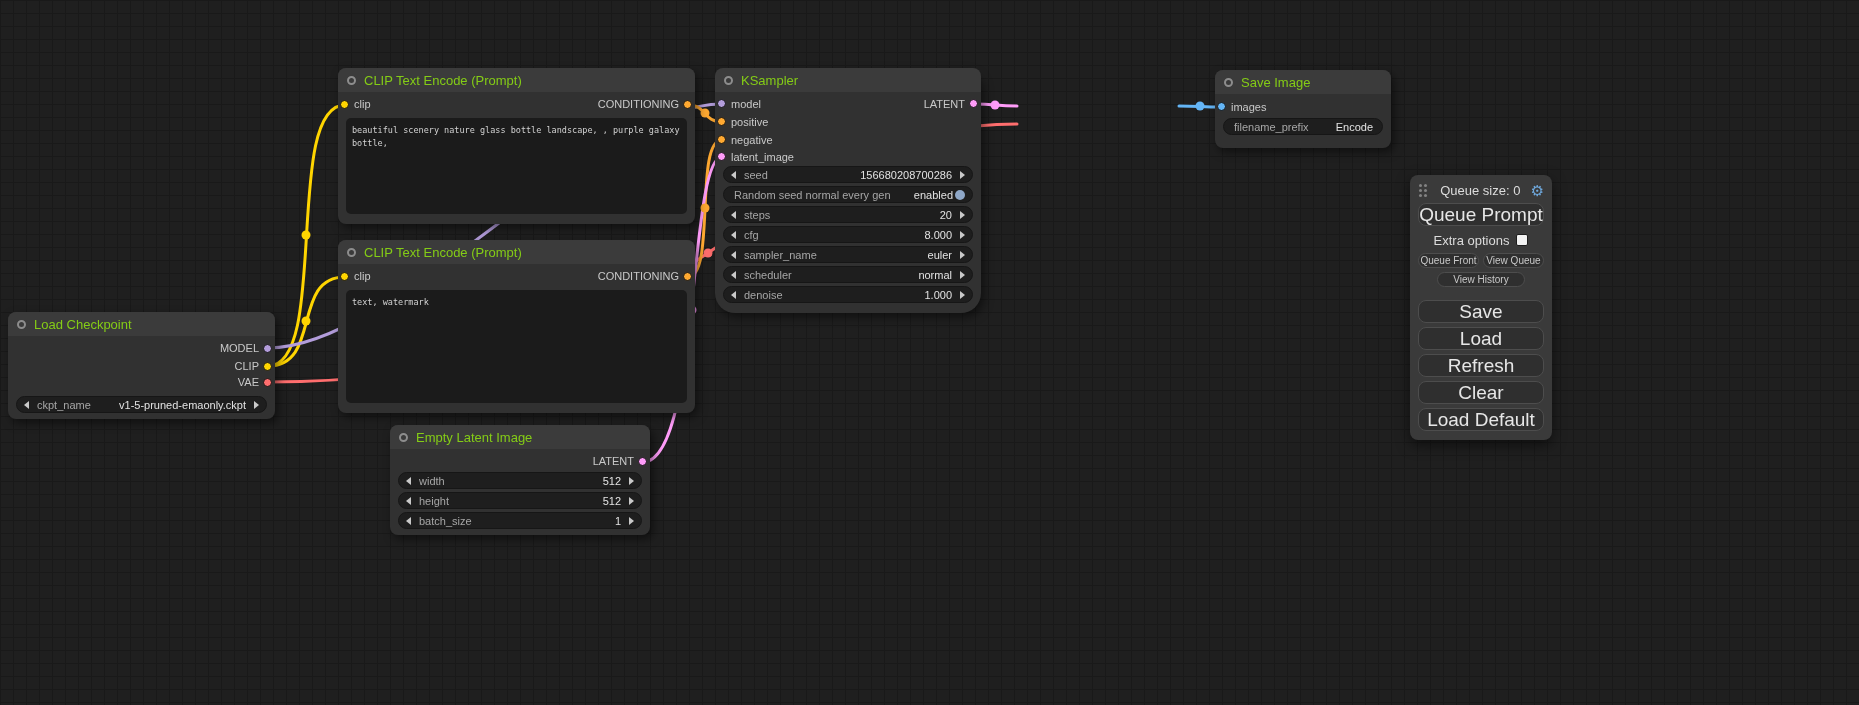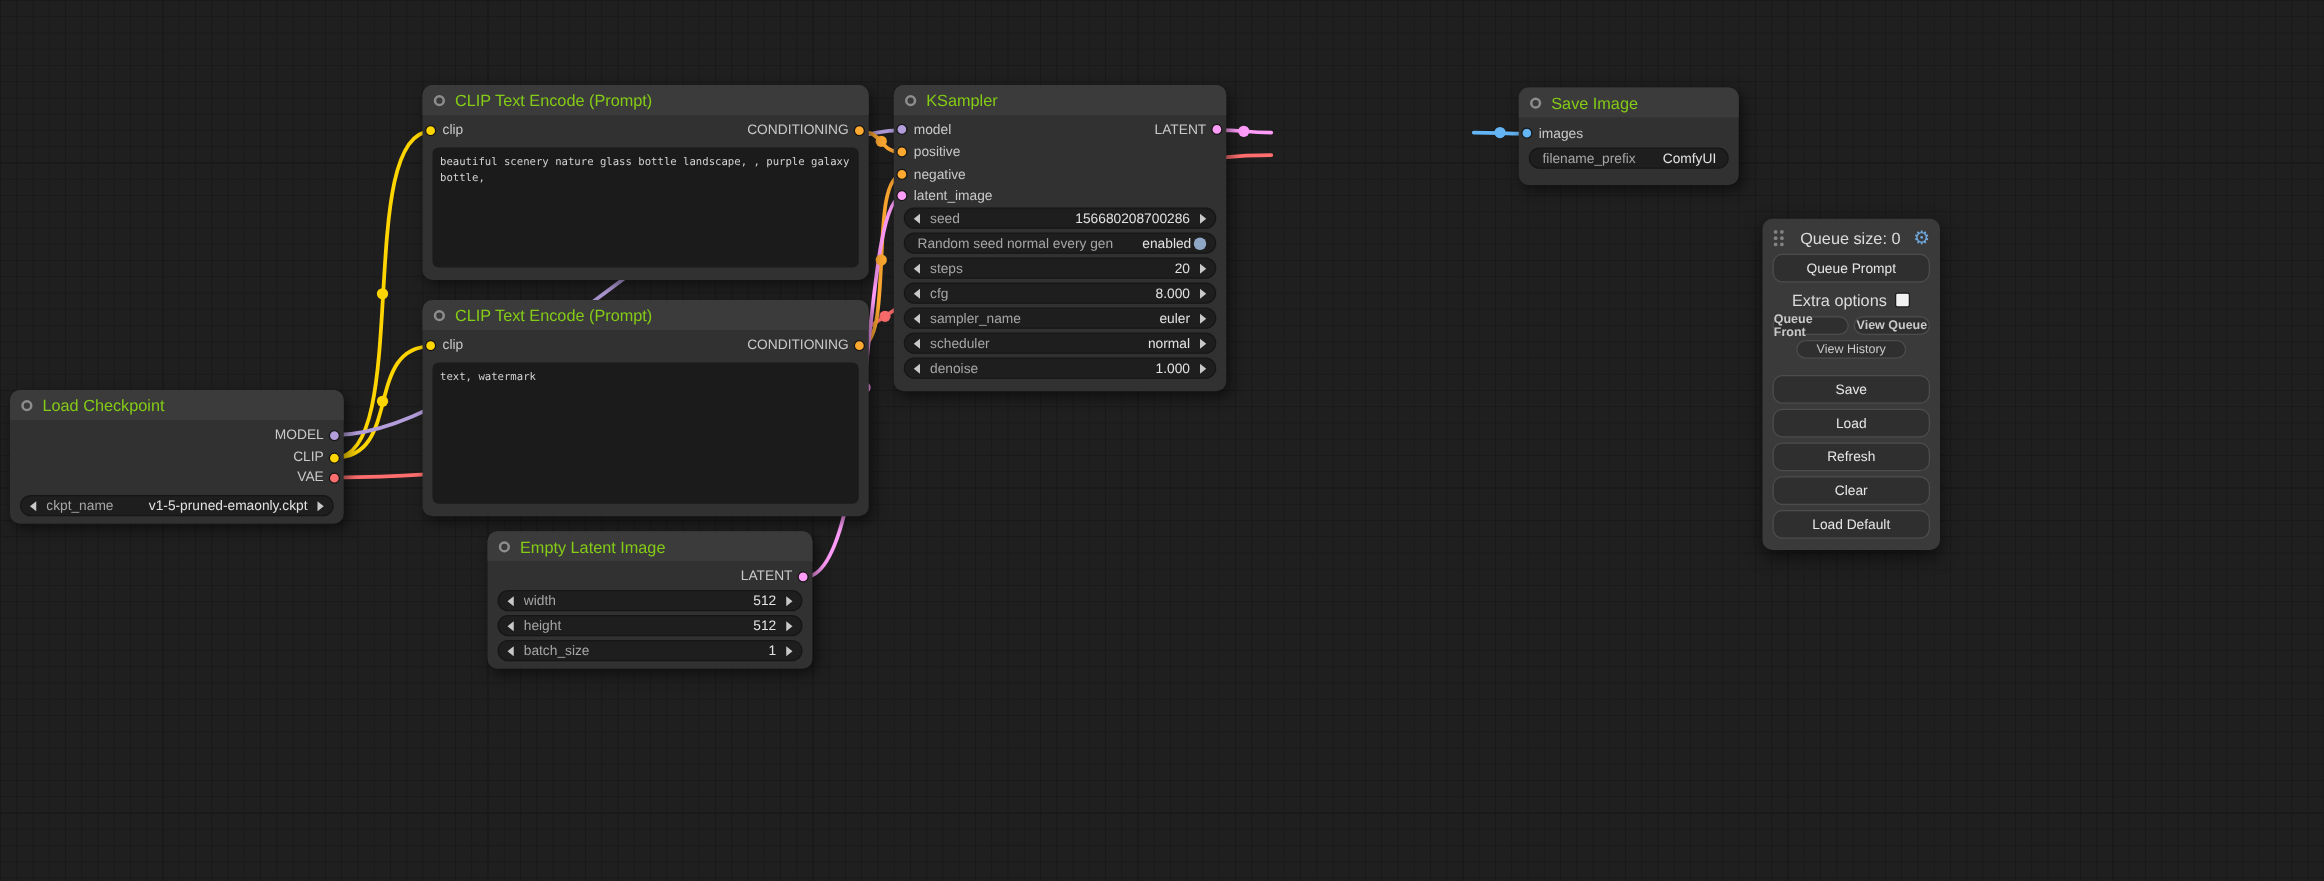--- a/index.html
+++ b/index.html
@@ -47,27 +47,27 @@
 
   .menu{position:absolute;z-index:3;left:1410px;top:175px;width:142px;background:#3a3a3a;
     border-radius:8px;box-shadow:0 5px 14px rgba(0,0,0,.55);padding:6px 8px 9px;box-sizing:border-box;
     display:flex;flex-direction:column;align-items:center;}
   .mhead{width:100%;display:flex;align-items:center;height:18px;}
   .drag{width:3px;height:3px;border-radius:50%;background:#828282;flex:0 0 auto;margin:0 8px 10px 1px;
     box-shadow:5px 0 0 #828282,0 5px 0 #828282,5px 5px 0 #828282,0 10px 0 #828282,5px 10px 0 #828282;}
   .qsize{flex:1;text-align:center;font-size:13px;color:#dcdcdc;}
   .gear{font-size:15px;color:#6FA8DC;line-height:1;}
   .btn{width:100%;height:23px;margin-top:4px;background:#2f2f2f;border:1px solid #4d4d4d;border-radius:8px;
-    color:#e6e6e6;font-size:11px;display:flex;align-items:center;justify-content:center;box-sizing:border-box;
+    color:#e6e6e6;font-size:19px;display:flex;align-items:center;justify-content:center;box-sizing:border-box;
     font-family:"Liberation Sans",sans-serif;}
   .btn.big{height:23px;}
   .extras{display:flex;align-items:center;gap:7px;margin-top:7px;height:14px;}
   .exlabel{font-size:13px;color:#dcdcdc;}
   .cb{width:12px;height:12px;background:#f2f2f2;border:1px solid #1d1d1d;border-radius:2px;box-sizing:border-box;}
-  .smallrow{display:flex;gap:4px;width:100%;margin-top:6px;font-weight:bold;}
+  .smallrow{display:flex;gap:4px;width:100%;margin-top:6px;}
   .sbtn{flex:1;height:15px;background:#2f2f2f;border:1px solid #4d4d4d;border-radius:8px;color:#c9c9c9;
     font-size:10px;display:flex;align-items:center;justify-content:center;box-sizing:border-box;}
   .sbtn.history{flex:none;width:88px;margin:4px auto 0;}
   .gap{height:9px;}
 </style>
 </head>
 <body>
 
 <div class="canvas">
 
@@ -166,21 +166,21 @@
       </div>
       <div class="widget" style="top:63px;">
         <span class="arr arr-l"></span>
         <span class="wlabel">batch_size</span>
         <span class="wvalue">1</span>
         <span class="arr arr-r"></span>
       </div>
     </div>
   </div>
 
-  <div class="node" style="left:715px;top:68px;width:266px;height:245px;">
+  <div class="node" style="left:715px;top:68px;width:266px;height:245px;border-radius:20px;">
     <div class="nhead">
       <span class="ndot"></span>
       <span class="ntitle">KSampler</span>
     </div>
     <div class="nbody">
       <span class="pd c-model" style="left:2px;top:7px;"></span>
       <span class="plabel in" style="top:5px;">model</span>
       <span class="pd c-cond" style="left:2px;top:25px;"></span>
       <span class="plabel in" style="top:23px;">positive</span>
       <span class="pd c-cond" style="left:2px;top:43px;"></span>
@@ -238,21 +238,21 @@
   <div class="node" style="left:1215px;top:70px;width:176px;height:78px;">
     <div class="nhead">
       <span class="ndot"></span>
       <span class="ntitle">Save Image</span>
     </div>
     <div class="nbody">
       <span class="pd c-image" style="left:2px;top:8px;"></span>
       <span class="plabel in" style="top:6px;">images</span>
       <div class="widget noarrows" style="top:24px;">
         <span class="wlabel">filename_prefix</span>
-        <span class="wvalue">ComfyUI</span>
+        <span class="wvalue">Encode</span>
       </div>
     </div>
   </div>
 
   <div class="menu">
     <div class="mhead">
       <span class="drag"></span>
       <span class="qsize">Queue size: 0</span>
       <span class="gear">⚙</span>
     </div>

